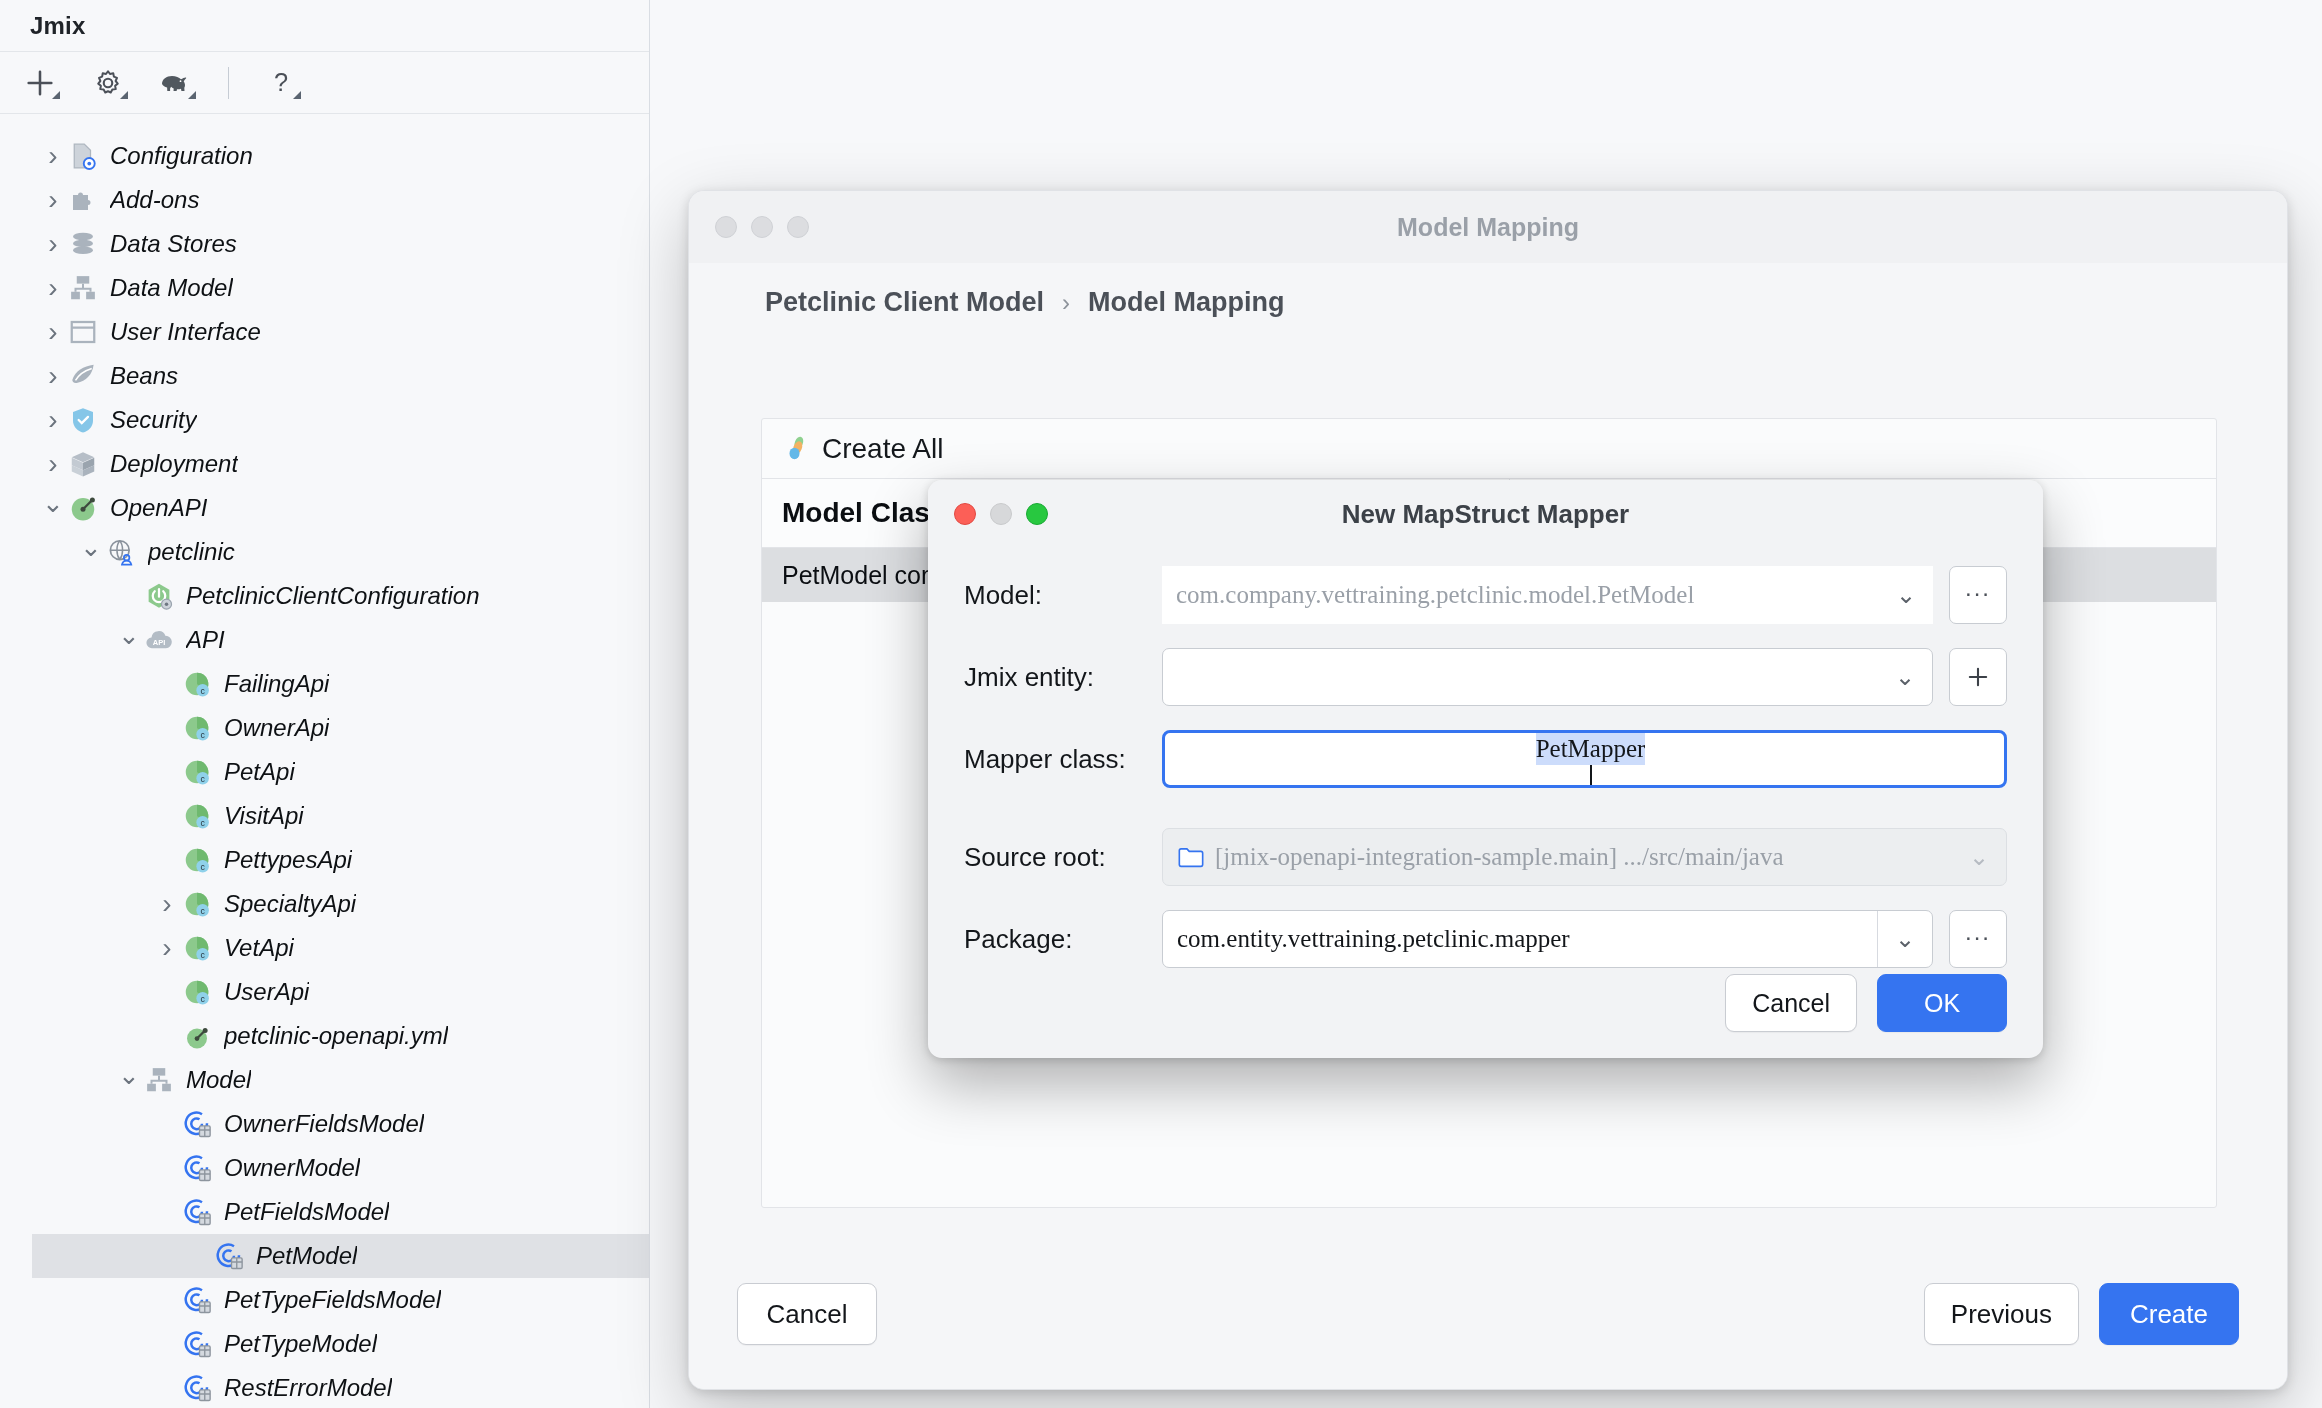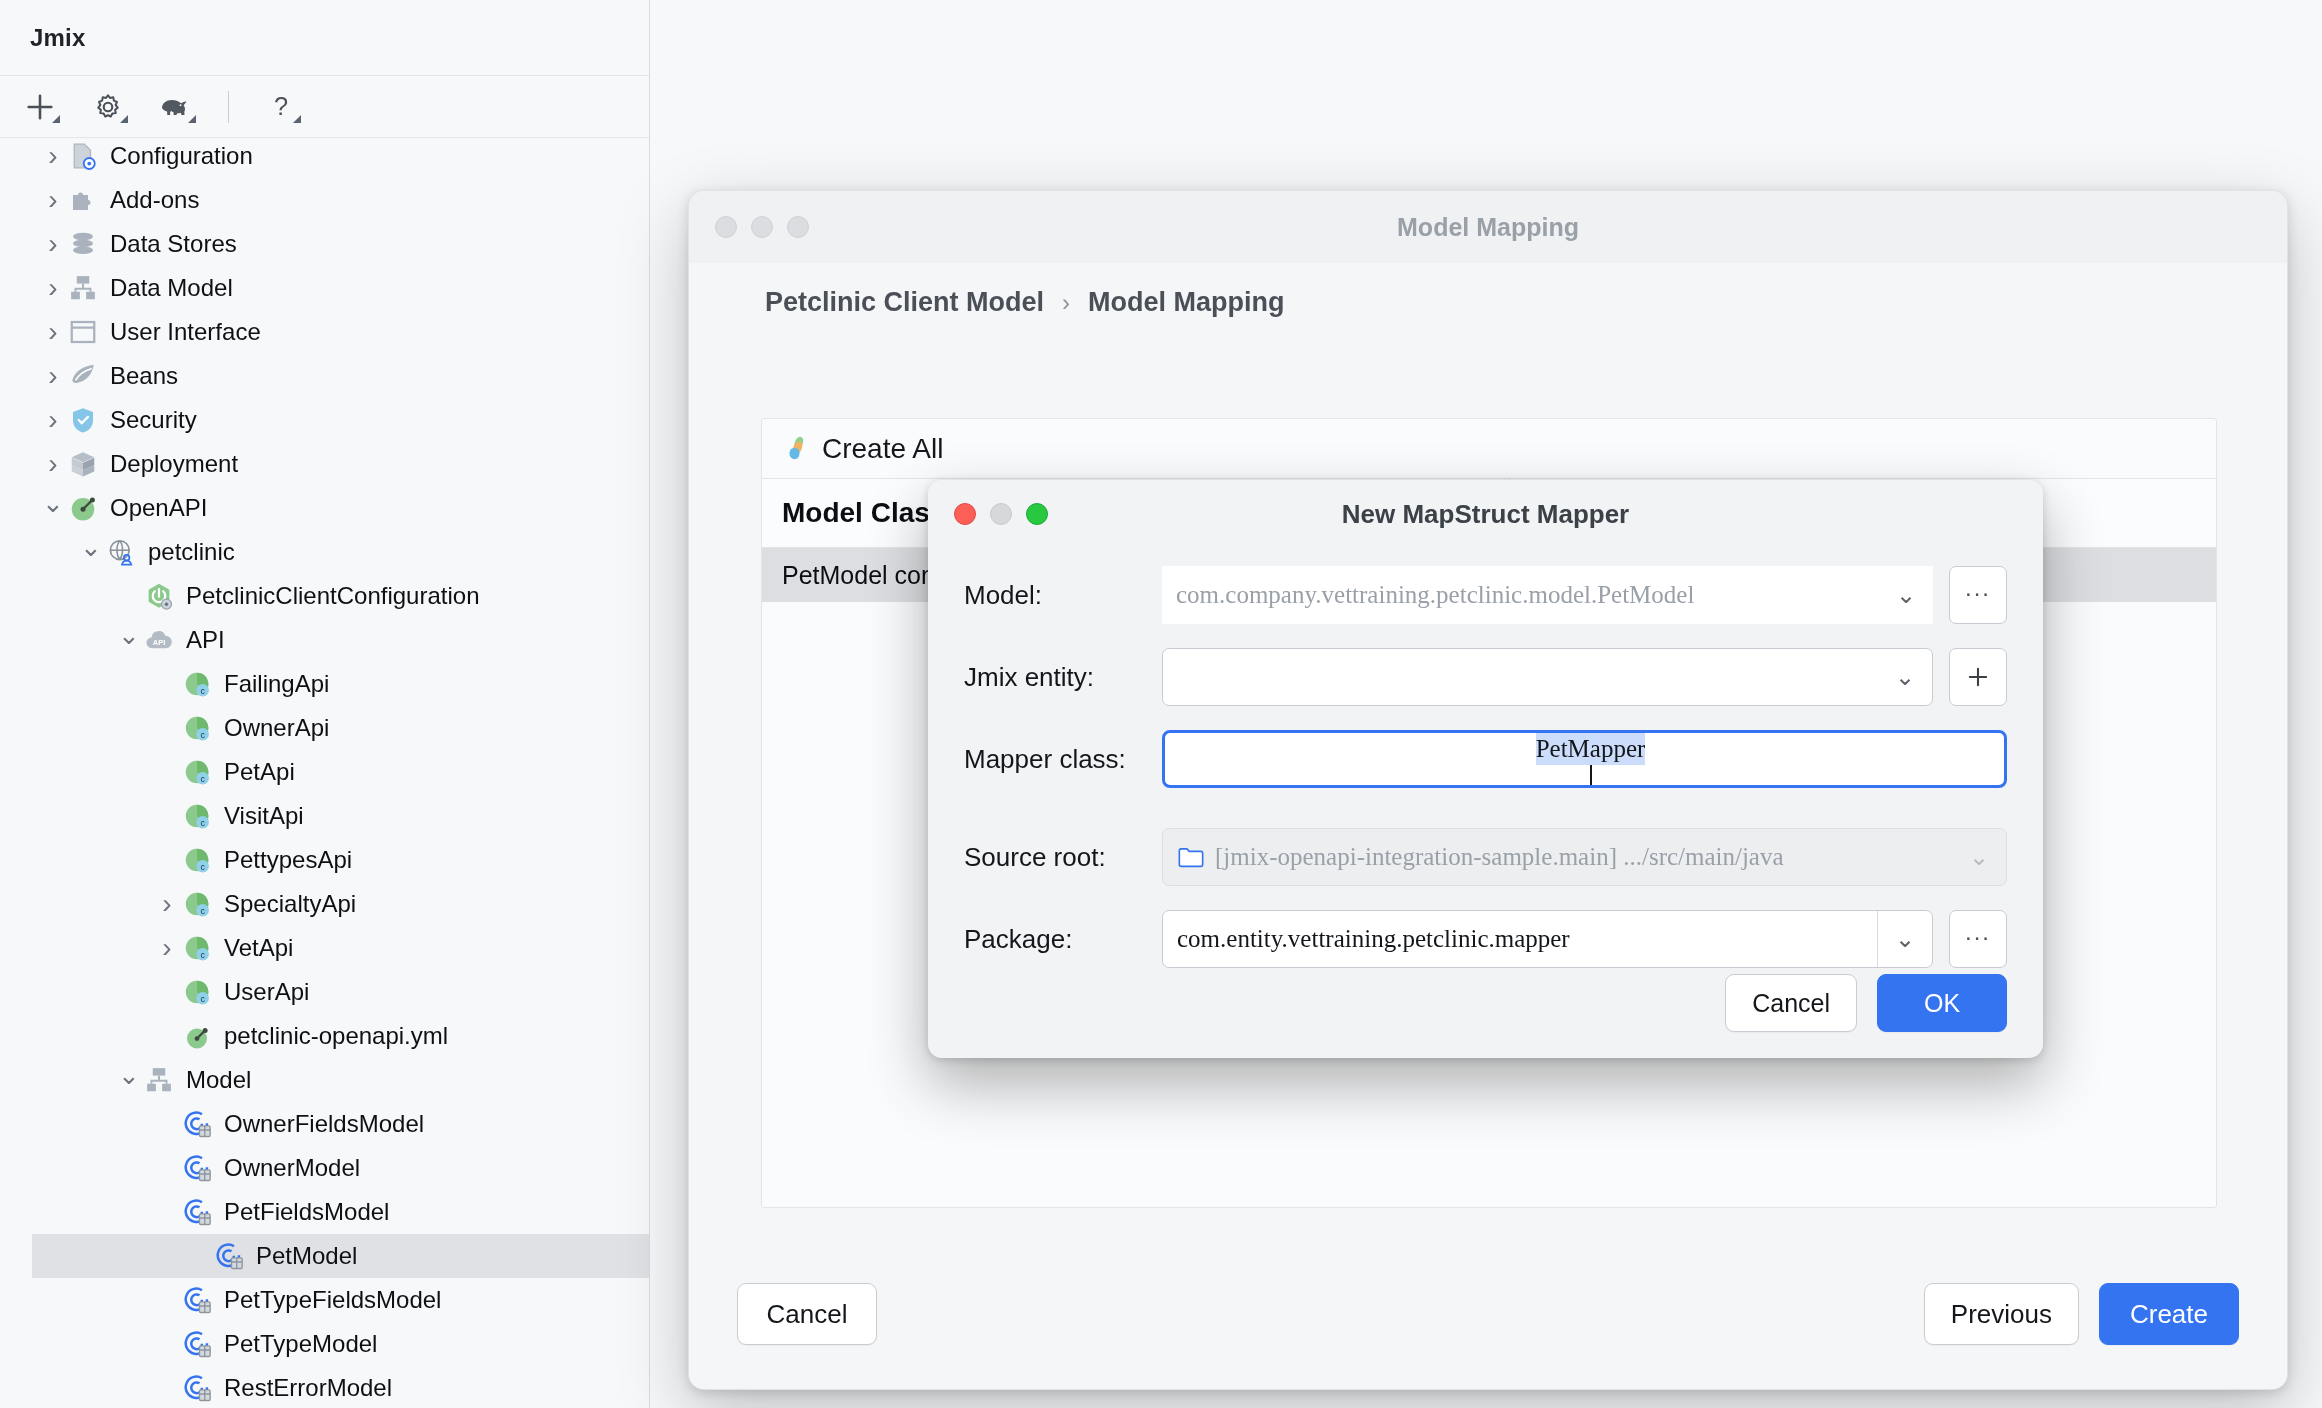--- a/index.html
+++ b/index.html
@@ -24,21 +24,21 @@
   .sidebar {
     position: absolute;
     left: 0; top: 0;
     width: 650px;
     height: 1408px;
     background: #f7f8fa;
     border-right: 1px solid #d9dde3;
     box-sizing: border-box;
   }
   .sidebar-title-bar {
-    height: 76px;
+    height: 52px;
     display: flex;
     align-items: center;
     padding-left: 30px;
     border-bottom: 1px solid #e3e6ea;
     box-sizing: border-box;
   }
   .sidebar-title {
     font-size: 24px;
     font-weight: bold;
     color: #1f2328;
@@ -111,21 +111,21 @@
   .chev.closed::before { content: "\203A"; font-size: 28px; }
   .chev.none::before { content: ""; }
   .t-icon {
     width: 34px; height: 34px;
     flex: 0 0 34px;
     margin-right: 10px;
     display: inline-flex;
     align-items: center;
     justify-content: center;
   }
-  .t-label { overflow: hidden; }
+  .t-label { overflow: hidden; font-style: italic; }
 
   
   .outer-window {
     position: absolute;
     left: 688px;
     top: 190px;
     width: 1600px;
     height: 1200px;
     background: #f5f6f8;
     border-radius: 16px;

